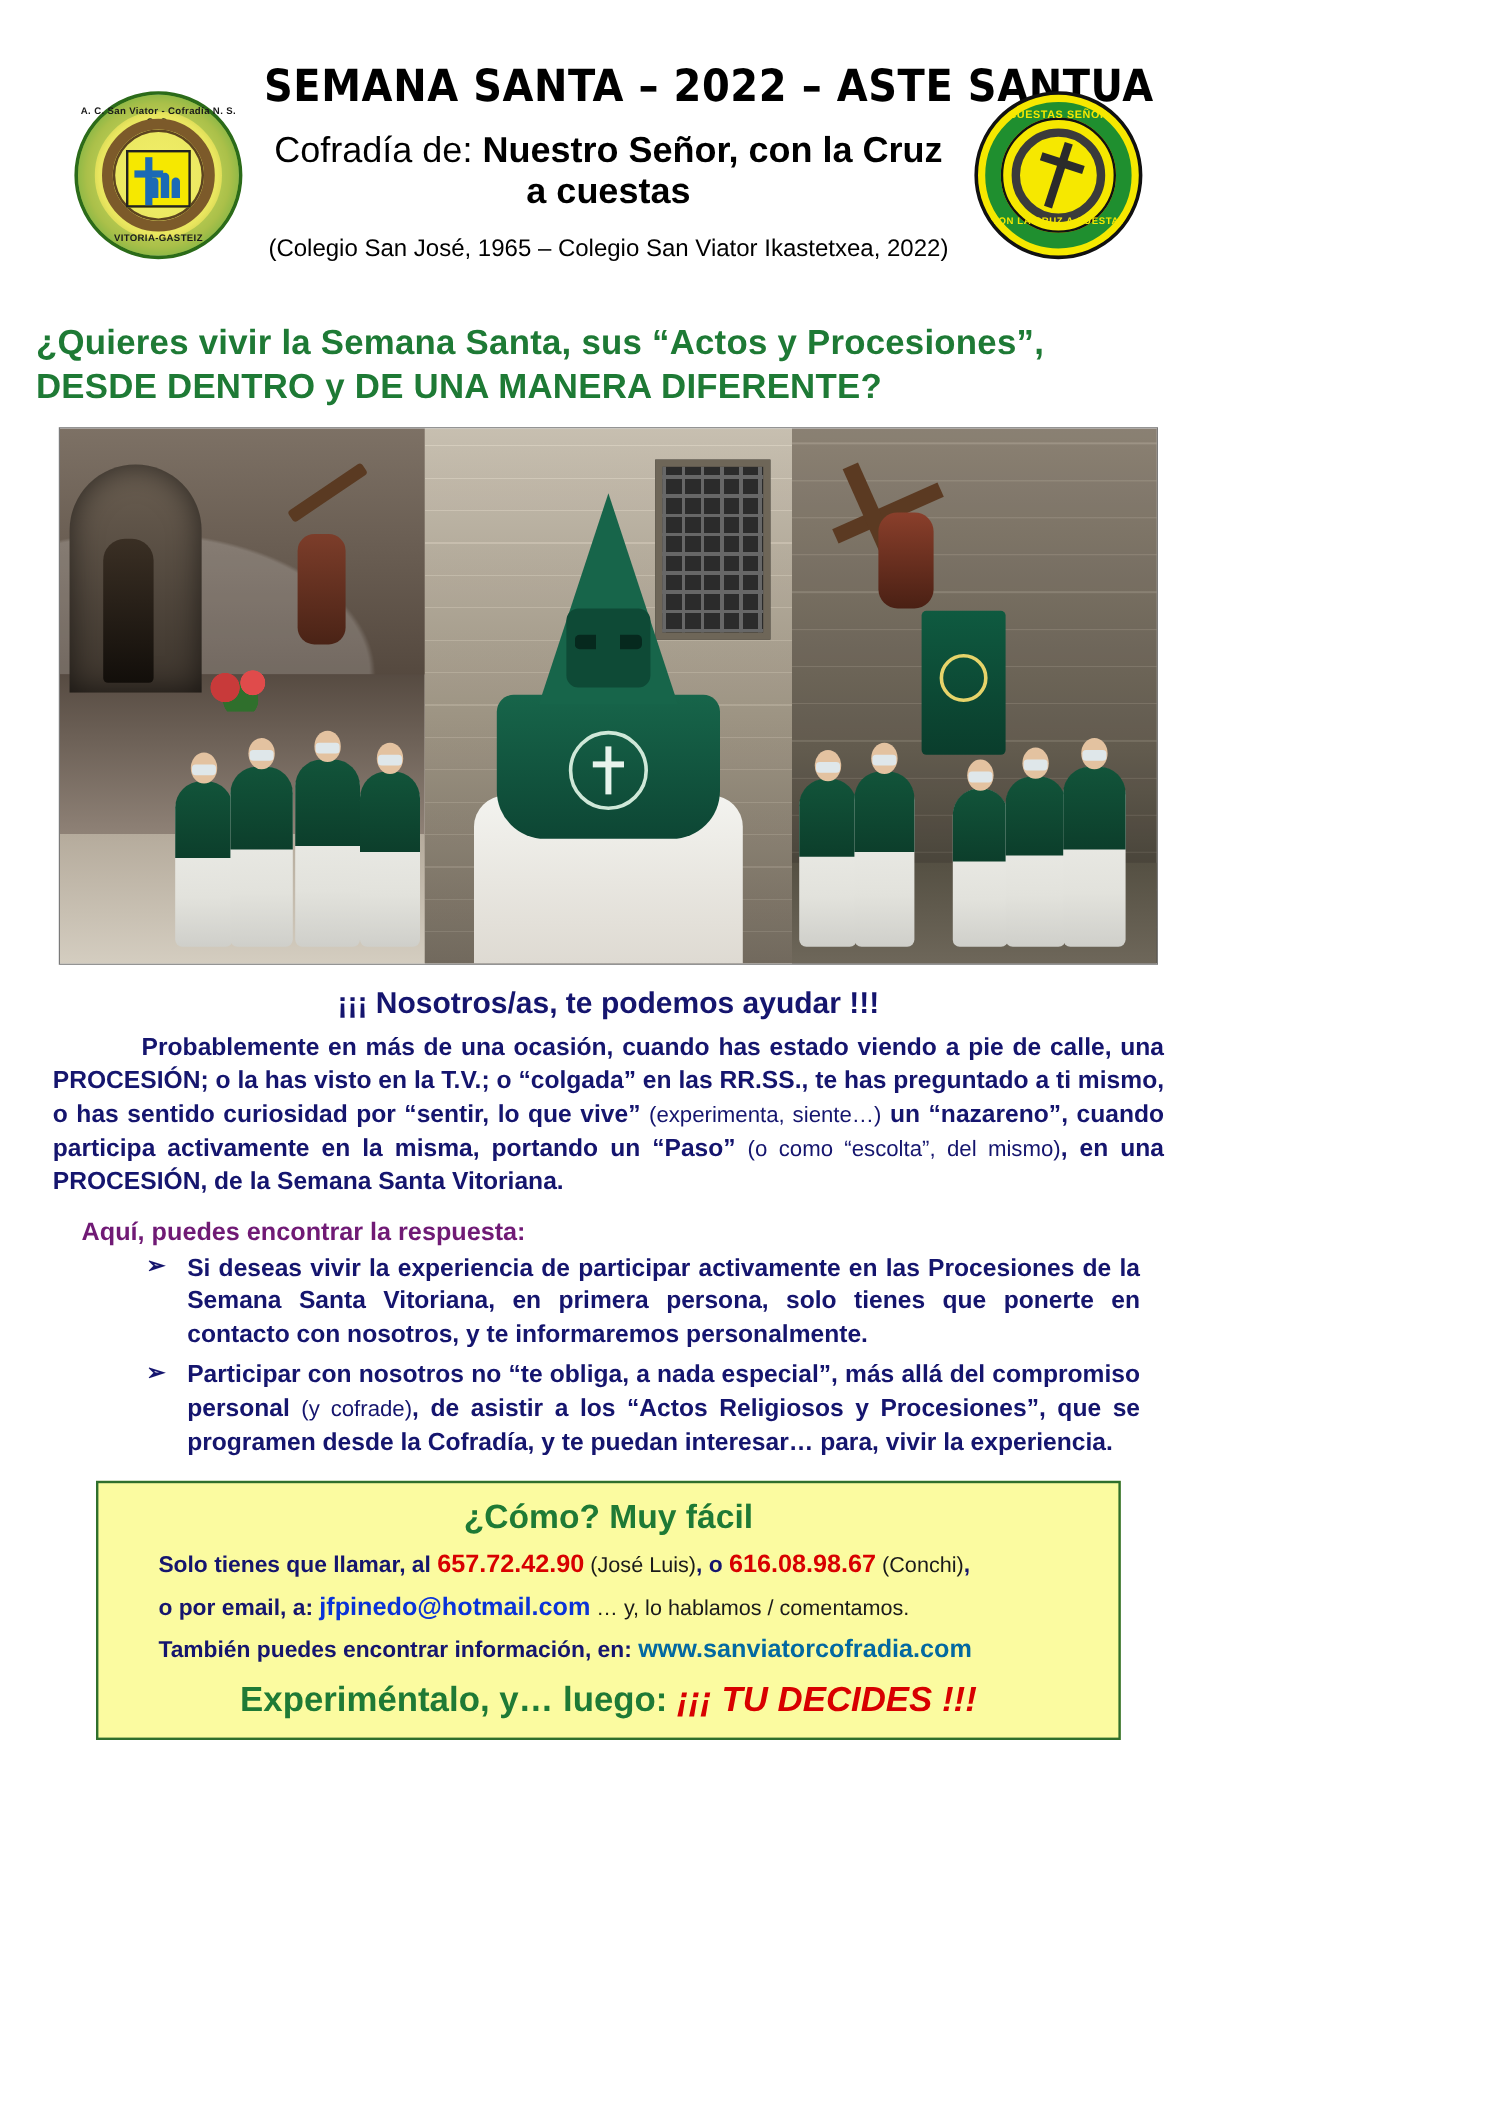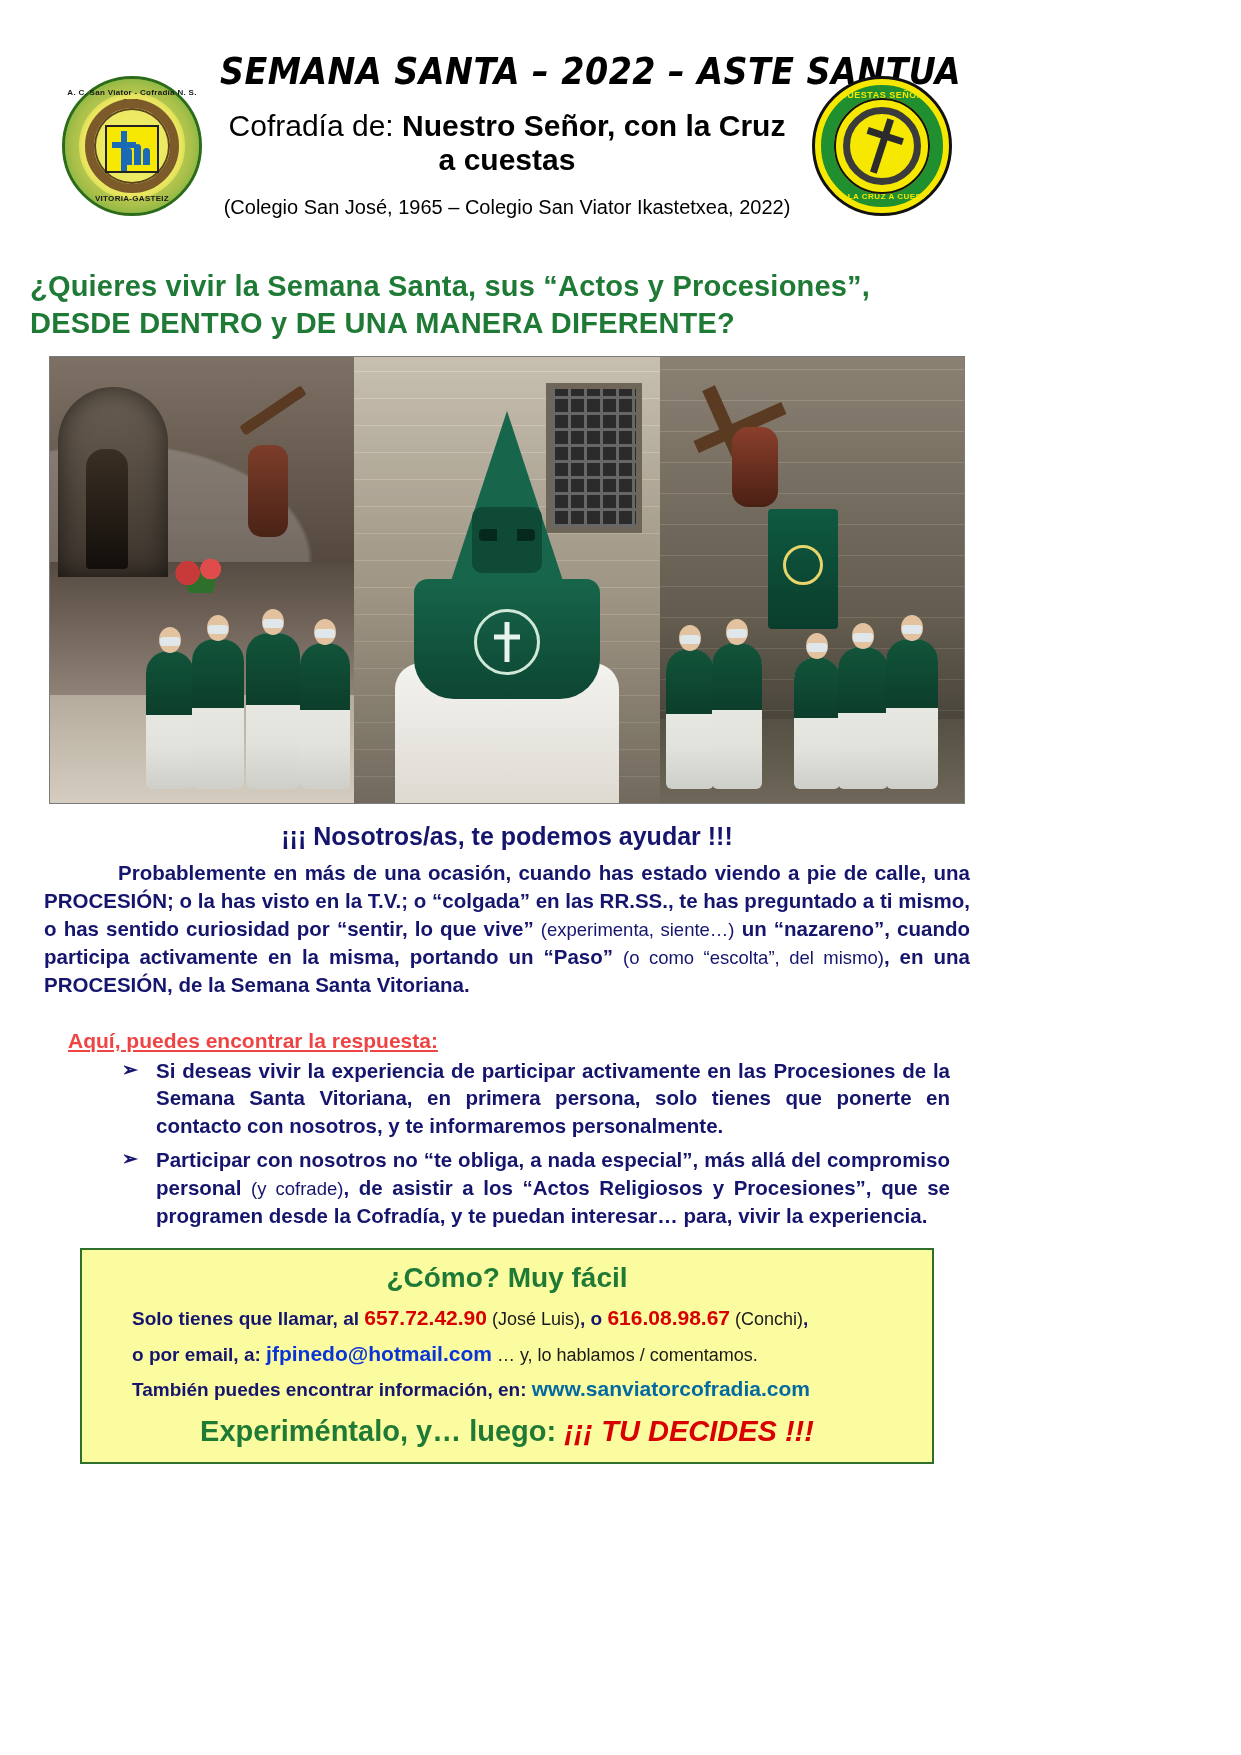--- a/index.html
+++ b/index.html
@@ -162,34 +162,33 @@
   .seal-r .top-text, .seal-r .bot-text {
     position: absolute;
     left: 0; right: 0;
     text-align: center;
     font-size: 9px;
     font-weight: bold;
     color: #f6e800;
     letter-spacing: 0.5px;
   }
   .seal-r .top-text { top: 11px; }
-  .seal-r .bot-text { bottom: 12px; font-size: 8px; }
+  .seal-r .bot-text { bottom: 24px; font-size: 8px; }
 
   .head-text {
     text-align: center;
     padding: 0 190px;
   }
   .title-main {
     font-family: "DejaVu Sans Condensed", "Liberation Sans Narrow", "Liberation Sans", sans-serif;
     font-weight: bold;
     font-size: 37px;
     letter-spacing: 0.5px;
     margin-top: 32px;
     white-space: nowrap;
-    font-style: italic;
   }
   .title-sub {
     font-size: 30px;
     margin-top: 16px;
     font-weight: normal;
   }
   .title-sub b { font-weight: bold; }
   .title-sub2 {
     font-size: 20px;
     margin-top: 19px;
@@ -415,25 +414,24 @@
     font-size: 20.5px;
     line-height: 1.36;
     text-align: justify;
     margin: 8px 14px 0 14px;
     font-weight: bold;
   }
   .para .thin { font-weight: normal; font-size: 18.5px; }
   .para .indent { display: inline-block; width: 74px; }
 
   .aqui {
-    color: #ef4444;
+    color: #701a75;
     font-weight: bold;
     font-size: 21px;
-    margin: 30px 0 4px 38px;
-    text-decoration: underline;
+    margin: 16px 0 4px 38px;
   }
   ul.bullets {
     list-style: none;
     margin: 0 34px 0 92px;
     padding: 0;
     color: #15156e;
   }
   ul.bullets li {
     position: relative;
     font-size: 20.5px;

